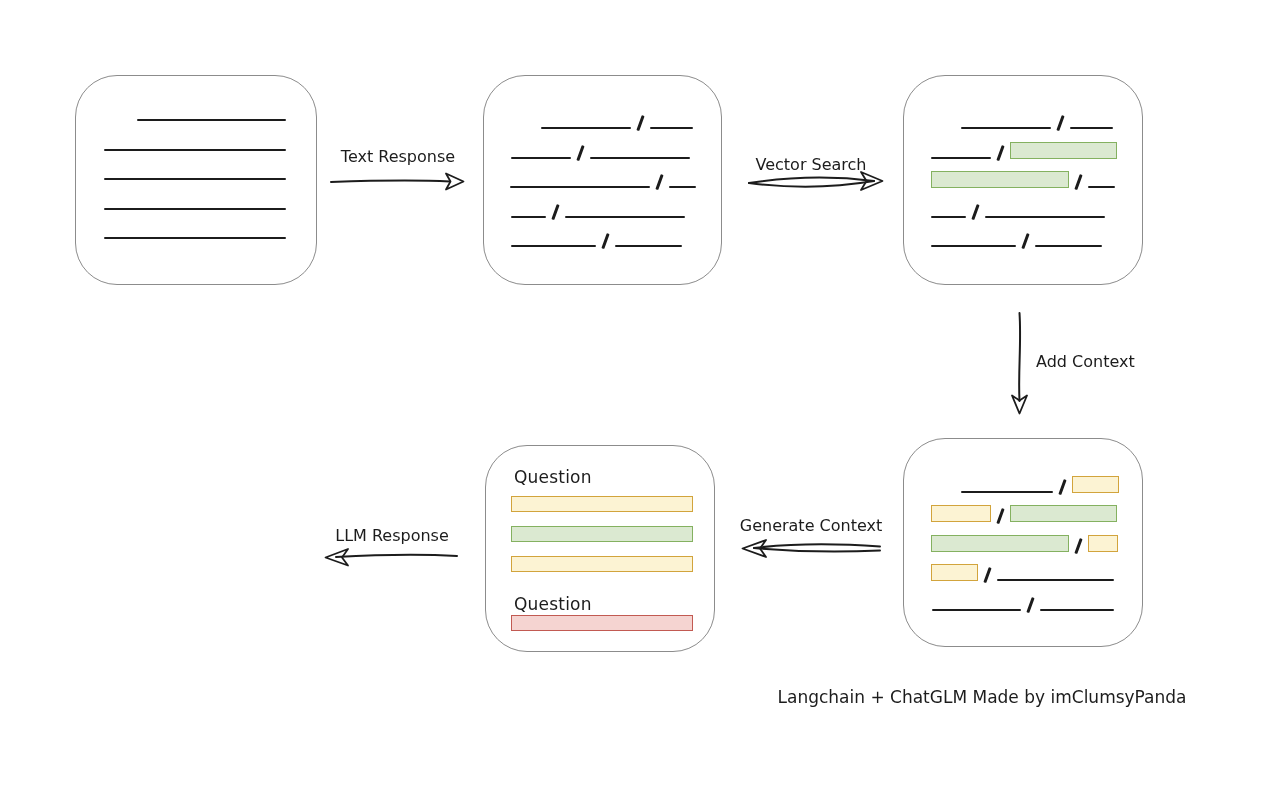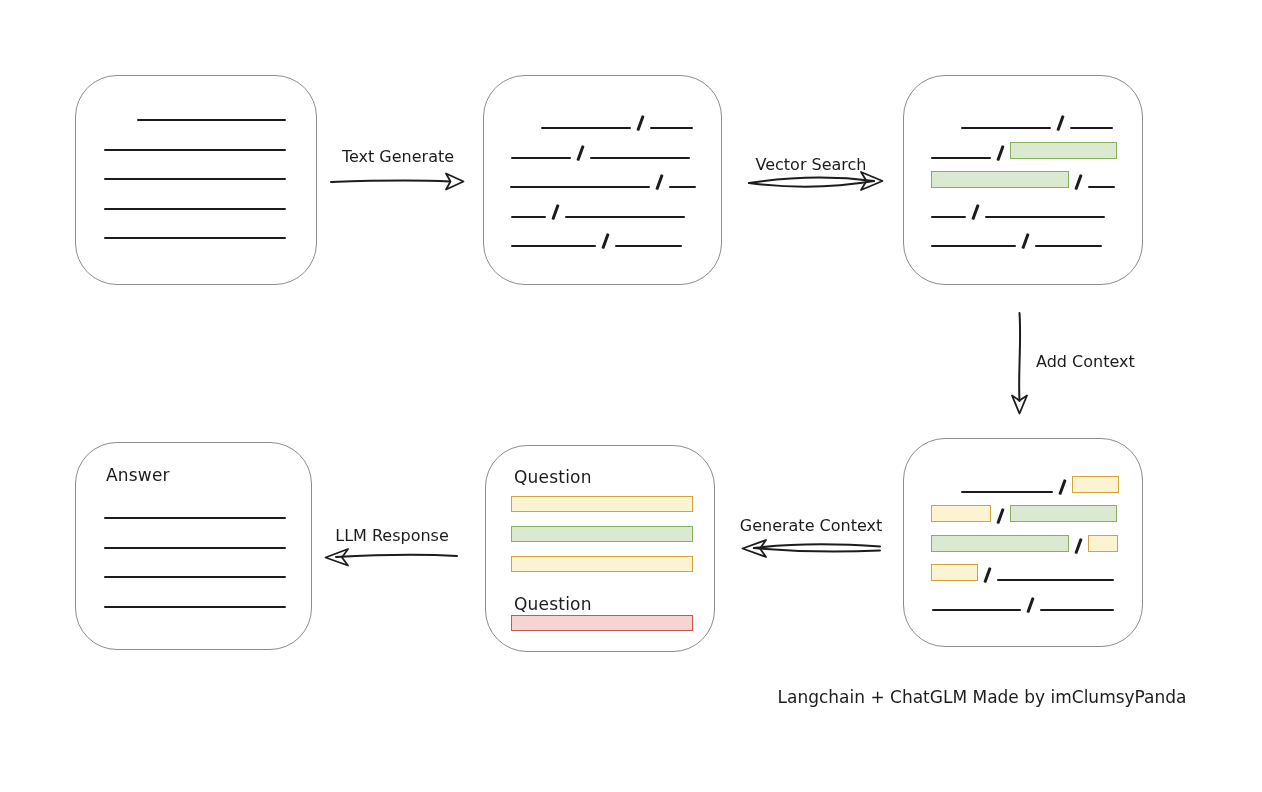--- a/index.html
+++ b/index.html
@@ -171,39 +171,22 @@
         <div class="bar yellow"></div>
         <div class="bar green"></div>
         <div class="bar yellow"></div>
       </div>
     <div class="box-title" style="top:148px">Question</div>
     <div class="bars" style="top:169px">
         <div class="bar red"></div>
       </div>
   </div>
 
-  <div class="box" id="box-answer">
-    <div class="box-title" style="top:22px;left:30px">Answer</div>
-    <div class="rows" style="padding-top:46.5px">
-        <div class="row" style="padding-left: 28px;">
-          <div class="seg-line" style="width: 182px;"></div>
-        </div>
-        <div class="row" style="padding-left: 28px;">
-          <div class="seg-line" style="width: 182px;"></div>
-        </div>
-        <div class="row" style="padding-left: 28px;">
-          <div class="seg-line" style="width: 182px;"></div>
-        </div>
-        <div class="row" style="padding-left: 28px;">
-          <div class="seg-line" style="width: 182px;"></div>
-        </div>
-      </div>
-  </div>
-
-  <div class="arrow-label" id="lbl-text-splitter">Text Generate</div>
+
+  <div class="arrow-label" id="lbl-text-splitter">Text Response</div>
   <div class="arrow-label" id="lbl-vector-search">Vector Search</div>
   <div class="arrow-label" id="lbl-add-context">Add Context</div>
   <div class="arrow-label" id="lbl-generate-prompt">Generate Context</div>
   <div class="arrow-label" id="lbl-llm-response">LLM Response</div>
 
   <div class="caption">Langchain + ChatGLM Made by imClumsyPanda</div>
 
   <svg class="arrows" width="1262" height="792" viewBox="0 0 1262 792">
     <g>
       <path d="M331,182 C375,180.5 418,180 450,181.5"></path>

